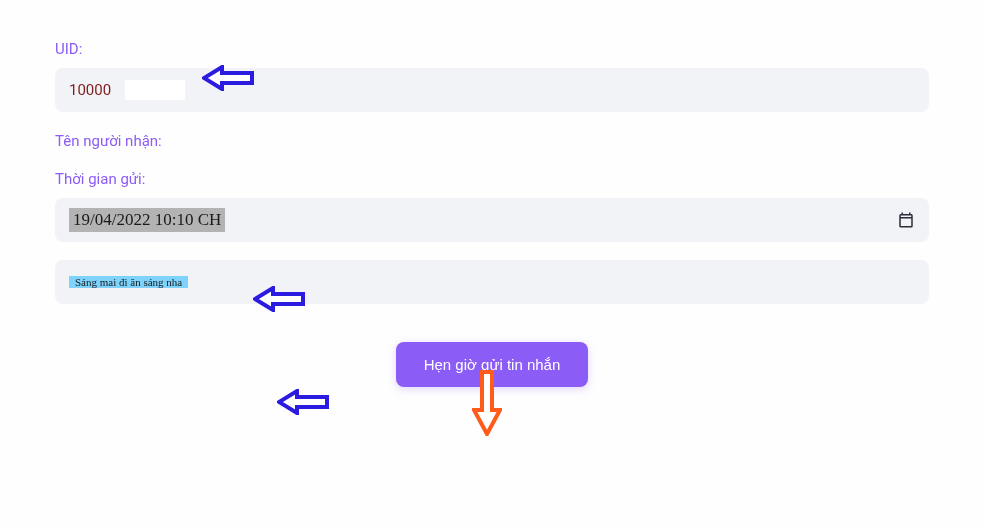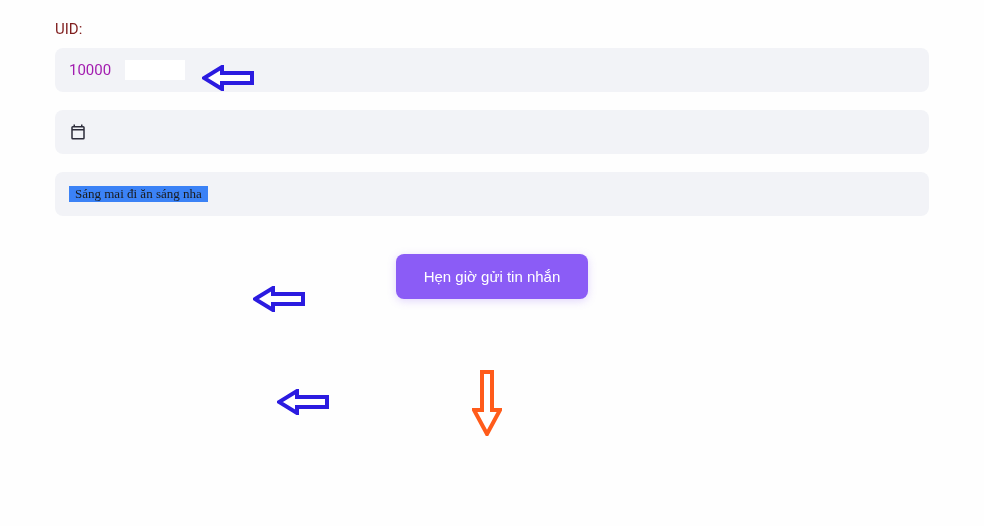--- a/index.html
+++ b/index.html
@@ -16,50 +16,51 @@
     }
     .container {
       padding: 20px 55px;
       position: relative;
     }
     .form-group {
       margin-bottom: 18px;
     }
     .form-label {
       display: block;
-      color: #7f1d1d;
+      color: #8b5cf6;
       font-size: 15px;
       margin-bottom: 10px;
+      margin-top: 20px;
     }
     .input-with-highlight {
       display: flex;
       align-items: center;
       background: #f2f3f7;
       border-radius: 8px;
       padding: 8px 14px;
       min-height: 44px;
       position: relative;
     }
     .highlight-text {
-      background: #3b82f6;
+      background: #7dd3fc;
       padding: 0 6px;
       font-family: 'Times New Roman', serif;
-      font-size: 13px;
+      font-size: 11px;
       color: #1a1a1a;
     }
     .highlight-text-dark {
       background: #b3b3b3;
       padding: 2px 4px;
       font-family: 'Times New Roman', serif;
       font-size: 17px;
       color: #1a1a1a;
     }
     .value-text {
       font-size: 15px;
-      color: #a21caf;
+      color: #7f1d1d;
       padding-right: 10px;
     }
     .white-mask {
       display: inline-block;
       background: white;
       width: 60px;
       height: 20px;
       margin-left: 4px;
     }
     .datetime-row {
@@ -120,24 +121,27 @@
 
   <div class="form-group">
     <label class="form-label">UID:</label>
     <div class="input-with-highlight">
       <span class="value-text">10000</span>
       <span class="white-mask"></span>
     </div>
   </div>
 
   <div class="form-group">
+    <label class="form-label">Tên người nhận:</label>
   </div>
 
   <div class="form-group">
+    <label class="form-label">Thời gian gửi:</label>
     <div class="input-with-highlight datetime-row">
+      <span class="highlight-text-dark">19/04/2022  10:10 CH</span>
       <span class="calendar-icon">
         <svg viewBox="0 0 24 24" width="18" height="18" fill="#2c2c3a">
           <path d="M19 4h-1V2h-2v2H8V2H6v2H5a2 2 0 0 0-2 2v14a2 2 0 0 0 2 2h14a2 2 0 0 0 2-2V6a2 2 0 0 0-2-2zm0 16H5V10h14v10zm0-12H5V6h14v2z"></path>
         </svg>
       </span>
     </div>
   </div>
 
   <div class="form-group">
     <div class="input-with-highlight">

